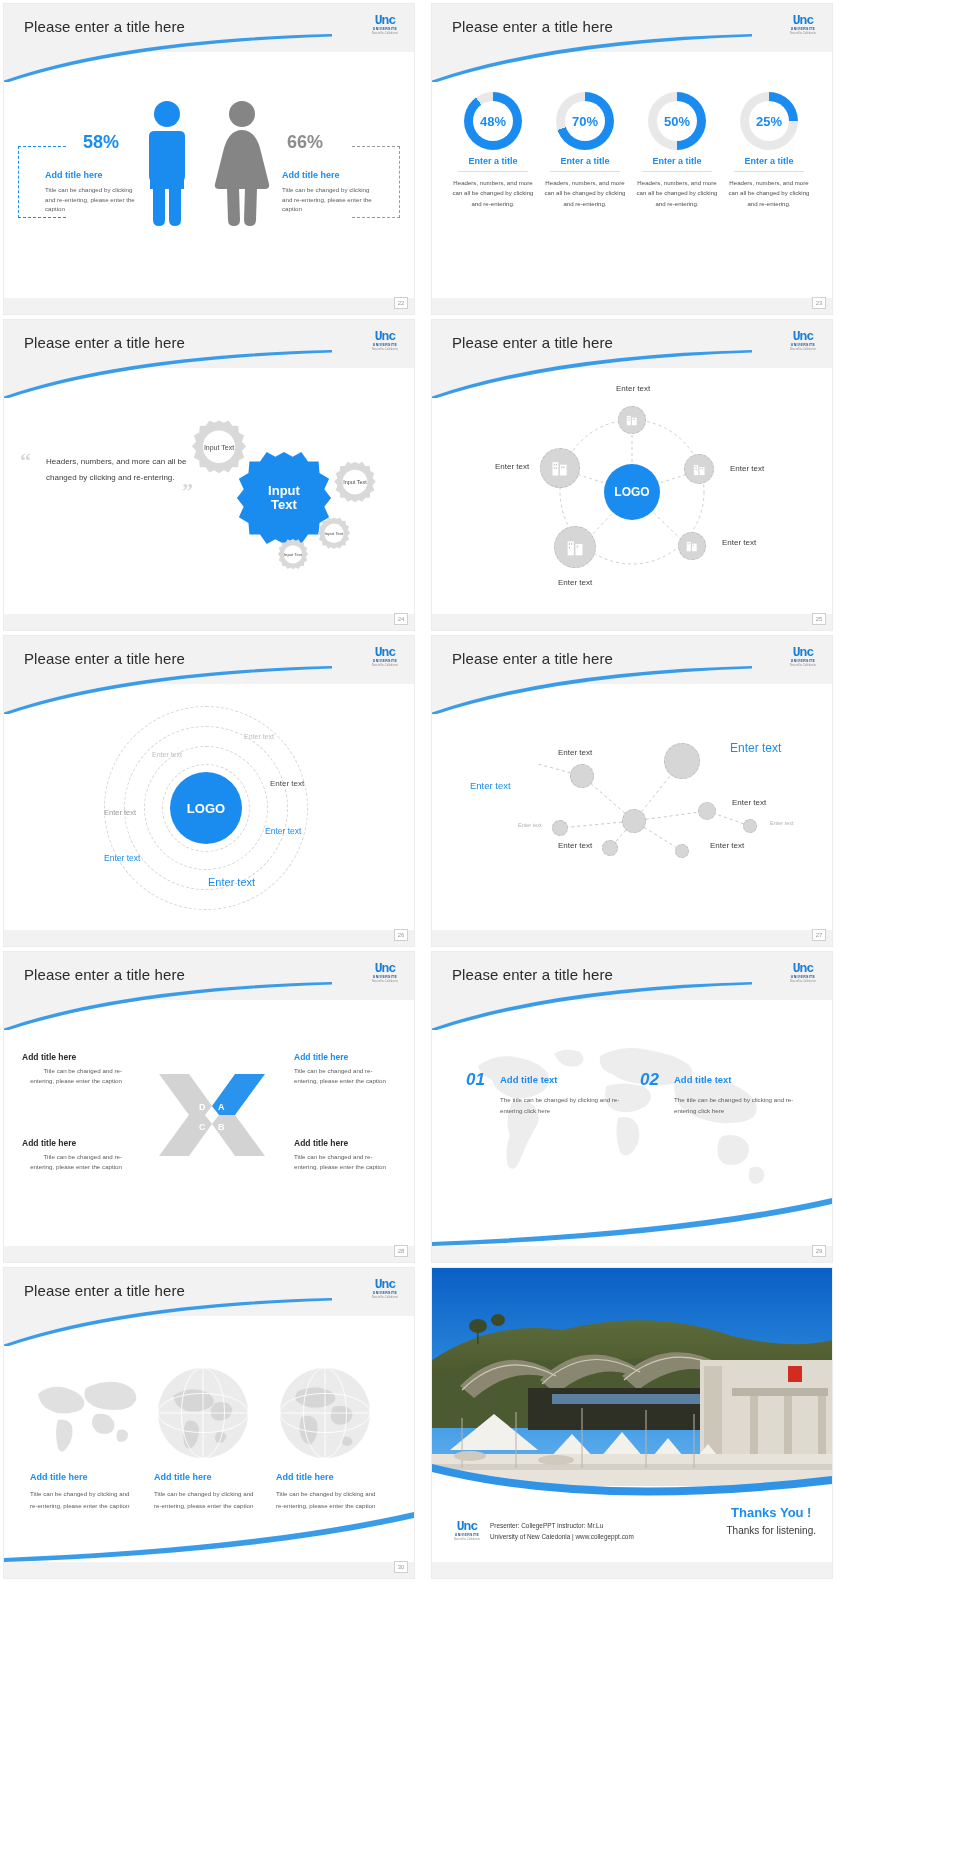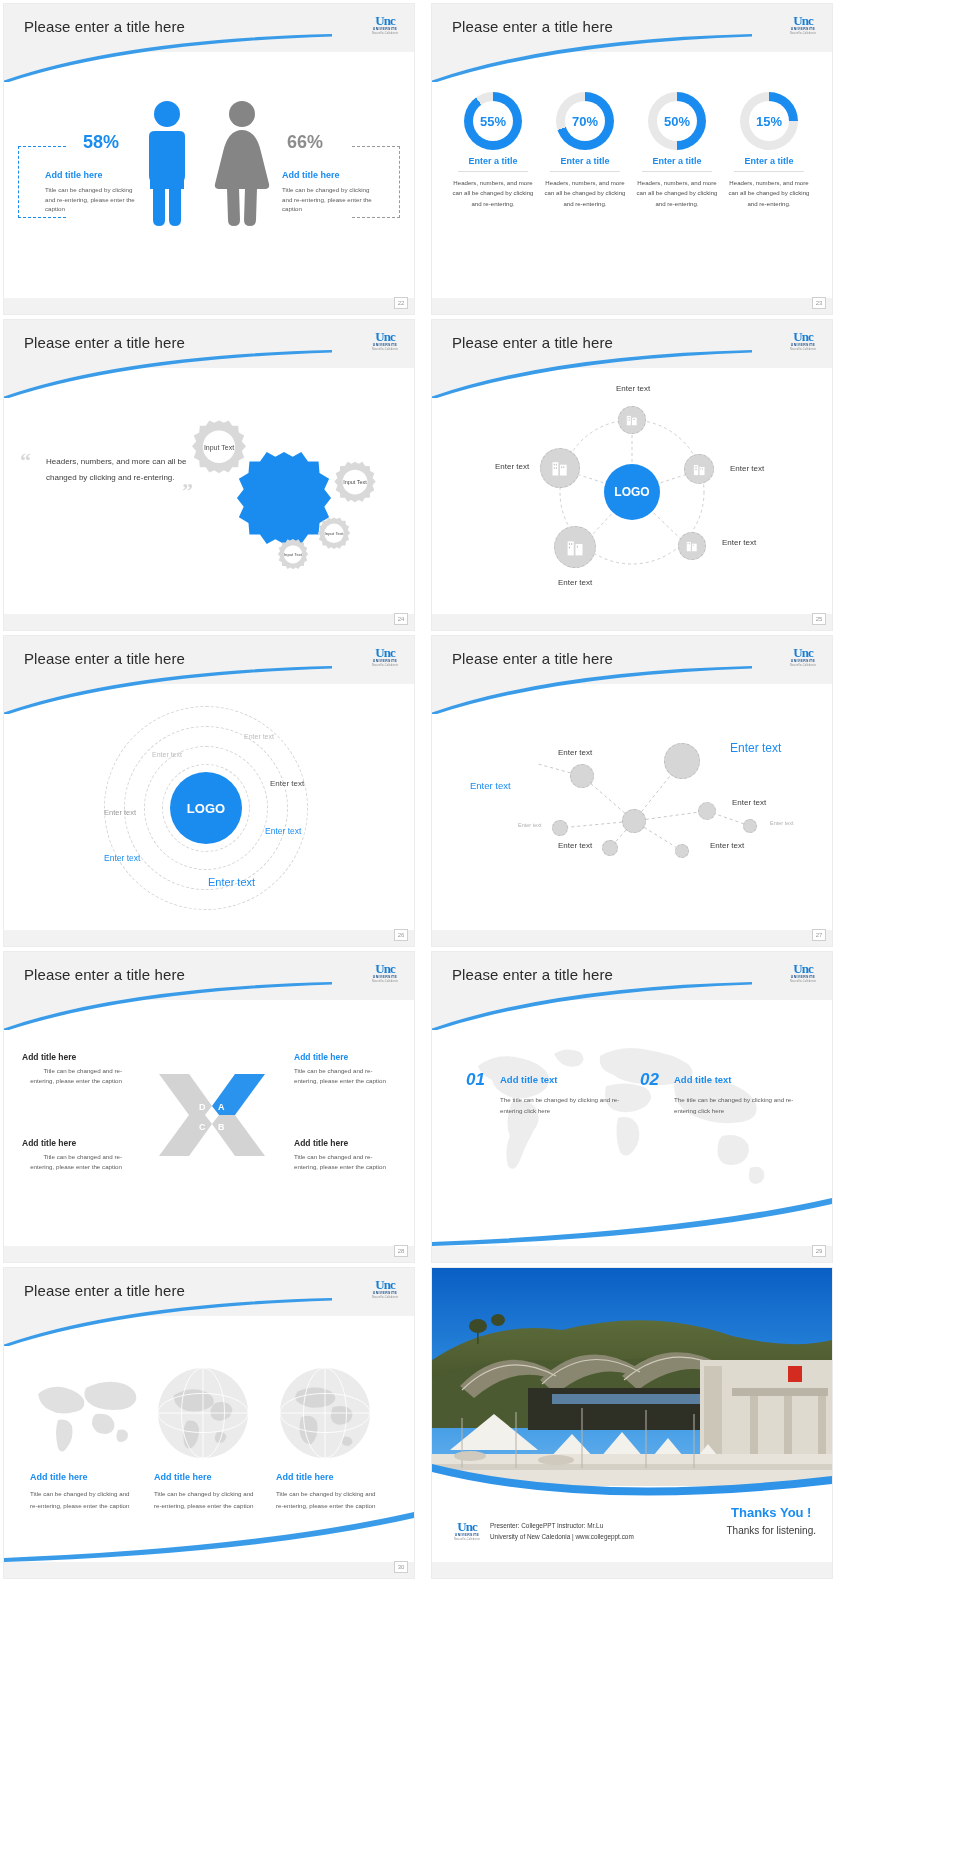--- a/index.html
+++ b/index.html
@@ -42,21 +42,21 @@
     letter-spacing: .1px; white-space: nowrap;
   }
   .logo {
     position: absolute; right: 12px; top: 8px;
     width: 34px; height: 26px;
     display: flex; flex-direction: column; align-items: center; justify-content: center;
   }
   .logo .mark {
     font-size: 13px; font-weight: 700; color: #1a7fd4;
     letter-spacing: -1px; line-height: 1;
-    font-family: Liberation Serif, serif;
+    font-family: Liberation Mono, monospace;
   }
   .logo .sub1 { font-size: 3.4px; color:#1a4f8a; letter-spacing:.4px; font-weight:700; line-height:1.4;}
   .logo .sub2 { font-size: 2.6px; color:#8a8a8a; letter-spacing:.2px; line-height:1.4;}
 
   .pagenum {
     position: absolute; right: 6px; bottom: 5px;
     width: 14px; height: 12px;
     border: 1px solid #cfcfcf;
     font-size: 6px; color: #9a9a9a;
     display: flex; align-items: center; justify-content: center;
@@ -189,21 +189,21 @@
       </svg>
       <div class="title">Please enter a title here</div>
       <div class="logo">
         <div class="mark">Unc</div>
         <div class="sub1">UNIVERSITE</div>
         <div class="sub2">Nouvelle-Calédonie</div>
       </div>
 
       <div class="donut-wrap" style="left:18px; top:88px;">
         <div class="donut" style="background: conic-gradient(#1a8cf0 0% 90%, #e8e8e8 90% 100%);">
-          <span>55%</span>
+          <span>48%</span>
         </div>
         <div class="donut-title">Enter a title</div>
         <div class="donut-rule"></div>
         <div class="donut-cap">Headers, numbers, and more can all be changed by clicking and re-entering.</div>
       </div>
 
       <div class="donut-wrap" style="left:110px; top:88px;">
         <div class="donut" style="background: conic-gradient(#1a8cf0 0% 70%, #e8e8e8 70% 100%);">
           <span>70%</span>
         </div>
@@ -216,21 +216,21 @@
         <div class="donut" style="background: conic-gradient(#1a8cf0 0% 50%, #e8e8e8 50% 100%);">
           <span>50%</span>
         </div>
         <div class="donut-title">Enter a title</div>
         <div class="donut-rule"></div>
         <div class="donut-cap">Headers, numbers, and more can all be changed by clicking and re-entering.</div>
       </div>
 
       <div class="donut-wrap" style="left:294px; top:88px;">
         <div class="donut" style="background: conic-gradient(#1a8cf0 0% 25%, #e8e8e8 25% 100%);">
-          <span>15%</span>
+          <span>25%</span>
         </div>
         <div class="donut-title">Enter a title</div>
         <div class="donut-rule"></div>
         <div class="donut-cap">Headers, numbers, and more can all be changed by clicking and re-entering.</div>
       </div>
 
       <div class="footer-band"></div>
       <div class="pagenum">23</div>
     </div>
   </div>
@@ -257,20 +257,24 @@
         <path fill="#d9d9d9" d="M50 4 L58 8 L66 4 L72 13 L82 13 L83 24 L92 29 L88 39 L95 47 L88 55 L92 66 L83 71 L82 82 L72 82 L66 91 L58 87 L50 92 L42 87 L34 91 L28 82 L18 82 L17 71 L8 66 L12 55 L5 47 L12 39 L8 29 L17 24 L18 13 L28 13 L34 4 L42 8 Z"></path>
         <circle cx="50" cy="48" r="27" fill="#ffffff"></circle>
       </svg>
       <div class="gear-label" style="left:185px; top:98px; width:60px; height:60px; font-size:7px; color:#4a4a4a;">
         <span>Input Text</span>
       </div>
 
       <svg class="gear" style="left:232px; top:130px; width:96px; height:96px;" viewBox="0 0 100 100">
         <path fill="#1a8cf0" d="M50 2 L59 7 L68 2 L75 12 L86 12 L87 24 L97 30 L92 41 L99 50 L92 59 L97 70 L87 76 L86 88 L75 88 L68 98 L59 93 L50 98 L41 93 L32 98 L25 88 L14 88 L13 76 L3 70 L8 59 L1 50 L8 41 L3 30 L13 24 L14 12 L25 12 L32 2 L41 7 Z"></path>
       </svg>
+      <div class="gear-label" style="left:232px; top:130px; width:96px; height:96px; font-size:13px; color:#fff; font-weight:700;">
+        <span>Input</span>
+          <span>Text</span>
+      </div>
 
       <svg class="gear" style="left:328px; top:140px; width:46px; height:46px;" viewBox="0 0 100 100">
         <path fill="#d9d9d9" d="M50 4 L58 8 L66 4 L72 13 L82 13 L83 24 L92 29 L88 39 L95 47 L88 55 L92 66 L83 71 L82 82 L72 82 L66 91 L58 87 L50 92 L42 87 L34 91 L28 82 L18 82 L17 71 L8 66 L12 55 L5 47 L12 39 L8 29 L17 24 L18 13 L28 13 L34 4 L42 8 Z"></path>
         <circle cx="50" cy="48" r="27" fill="#ffffff"></circle>
       </svg>
       <div class="gear-label" style="left:328px; top:140px; width:46px; height:46px; font-size:5.5px; color:#4a4a4a;">
         <span>Input Text</span>
       </div>
 
       <svg class="gear" style="left:312px; top:196px; width:36px; height:36px;" viewBox="0 0 100 100">

